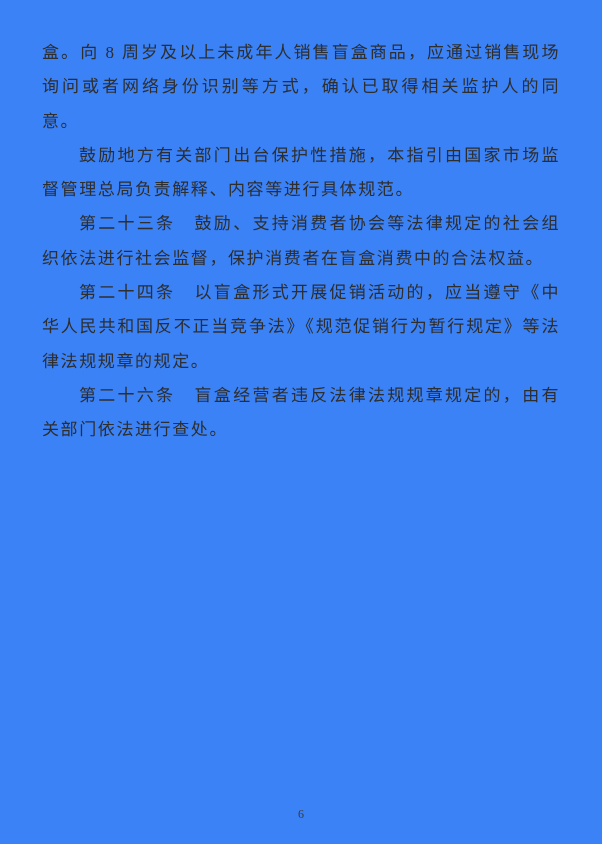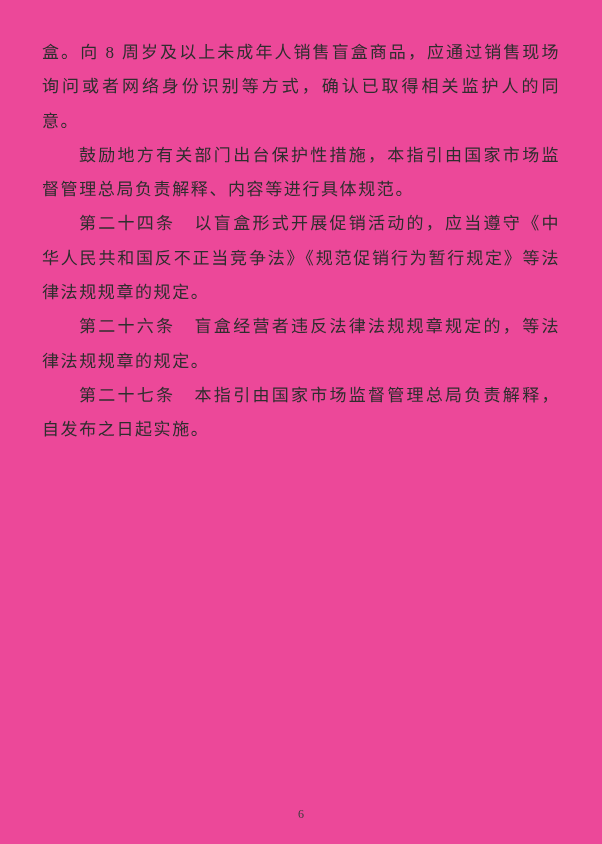--- a/index.html
+++ b/index.html
@@ -13,21 +13,21 @@
       position: relative;
       overflow: hidden;
       font-family: "Liberation Serif", "DejaVu Serif", serif;
       background: #fdfdfc;
     }
     .page {
       position: absolute;
       inset: 0;
       padding: 36px 42px 13px 42px;
       box-sizing: border-box;
-      background: #ec4899;
+      background: #3b82f6;
     }
     .content p {
       margin: 0;
       font-size: 17px;
       line-height: 34.3px;
       letter-spacing: 1.6px;
       color: #2e2e2e;
       text-align: justify;
       text-justify: inter-character;
       word-break: break-all;
@@ -49,21 +49,21 @@
       font-family: "Liberation Serif", "DejaVu Serif", serif;
     }
   </style>
 </head>
 <body>
 
 <div class="page">
   <div class="content">
     <p>盒。向 8 周岁及以上未成年人销售盲盒商品，应通过销售现场询问或者网络身份识别等方式，确认已取得相关监护人的同意。</p>
     <p class="indent">鼓励地方有关部门出台保护性措施，本指引由国家市场监督管理总局负责解释、内容等进行具体规范。</p>
+    <p class="indent">第二十三条　鼓励、支持消费者协会等法律规定的社会组织依法进行社会监督，保护消费者在盲盒消费中的合法权益。</p>
     <p class="indent">第二十四条　以盲盒形式开展促销活动的，应当遵守《中华人民共和国反不正当竞争法》《规范促销行为暂行规定》等法律法规规章的规定。</p>
-    <p class="indent">第二十六条　盲盒经营者违反法律法规规章规定的，等法律法规规章的规定。</p>
-    <p class="indent">第二十七条　本指引由国家市场监督管理总局负责解释，自发布之日起实施。</p>
+    <p class="indent">第二十六条　盲盒经营者违反法律法规规章规定的，由有关部门依法进行查处。</p>
   </div>
 
   <div class="page-footer">
     <span class="page-number">6</span>
   </div>
 </div>
 
 </body></html>

